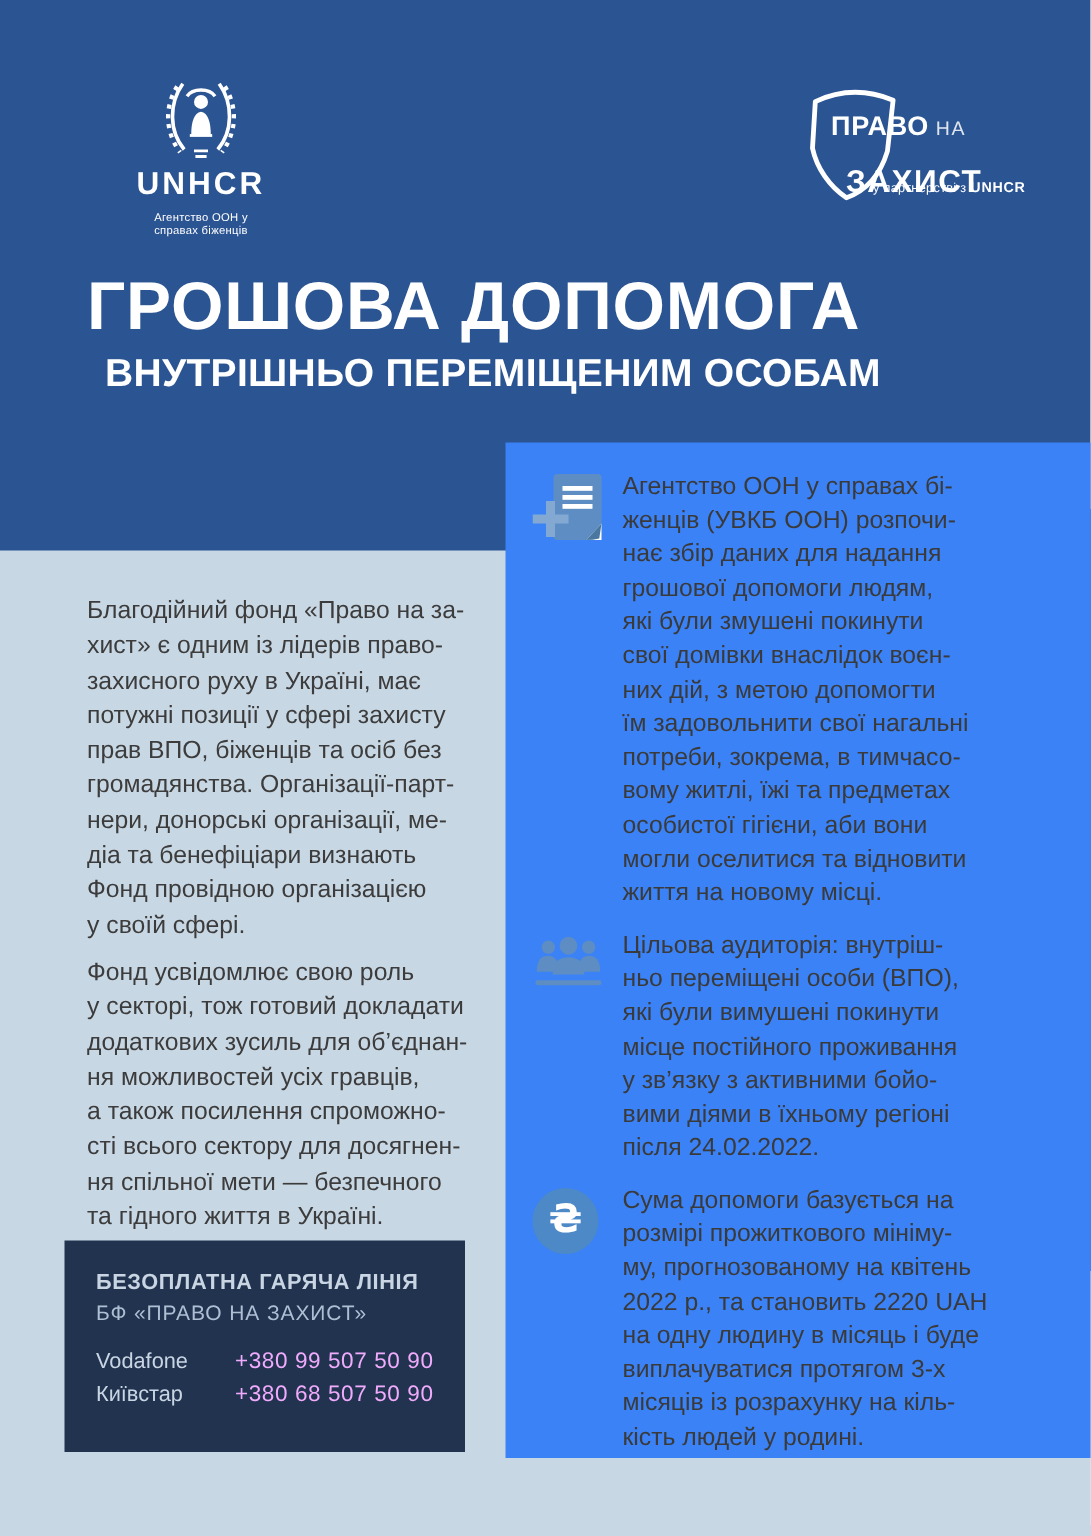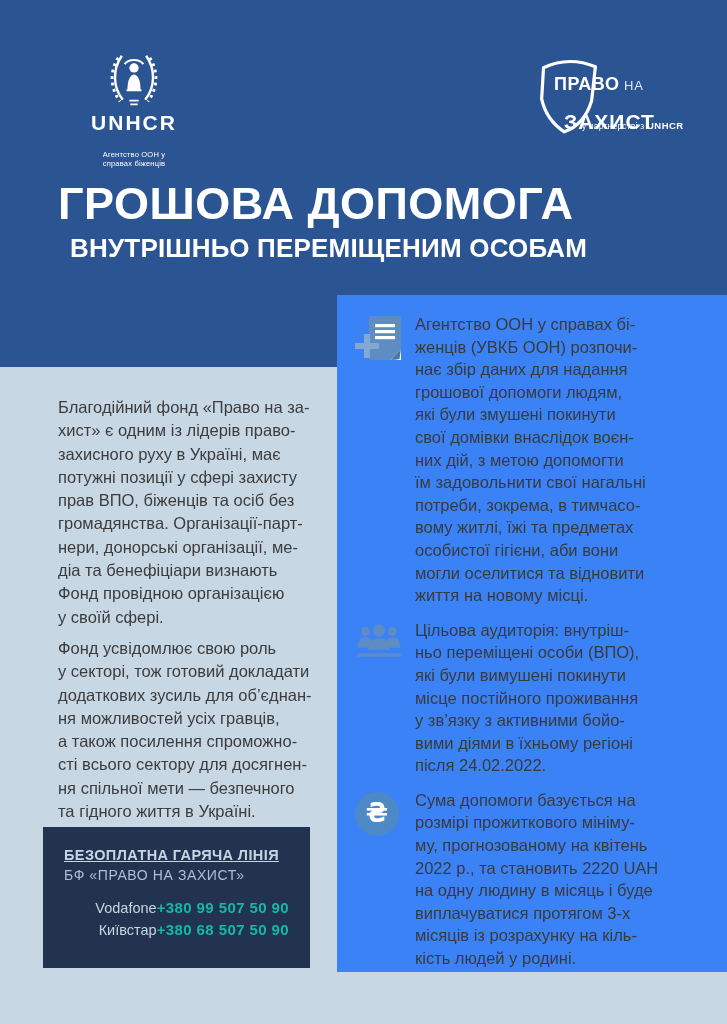--- a/index.html
+++ b/index.html
@@ -7,45 +7,45 @@
     position:relative;width:727px;height:1024px;overflow:hidden;
     background:#c8d7e4;font-family:"Liberation Sans",sans-serif;
     -webkit-font-smoothing:antialiased;
   }
   
   .header-band{position:absolute;left:0;top:0;width:727px;height:367px;background:#2b5492;}
   
   .unhcr-logo{position:absolute;left:86px;top:52px;width:96px;text-align:center;color:#fff;}
   .unhcr-logo .emblem{display:block;margin:0 auto 2px auto;}
   .unhcr-name{font-size:21px;font-weight:bold;letter-spacing:2px;line-height:22px;}
-  .unhcr-tagline{font-size:7.5px;line-height:9px;white-space:pre-line;margin-top:16px;letter-spacing:.2px;}
+  .unhcr-tagline{font-size:7.5px;line-height:9px;white-space:pre-line;margin-top:6px;letter-spacing:.2px;}
   
   .r2p-logo{position:absolute;left:536px;top:54px;width:150px;height:86px;color:#fff;}
   .r2p-logo svg{position:absolute;left:0;top:2px;}
   .r2p-line1{position:absolute;left:18px;top:20px;white-space:nowrap;}
   .r2p-line1 .b{font-size:18px;font-weight:bold;letter-spacing:.5px;}
   .r2p-line1 .l{font-size:13px;font-weight:normal;opacity:.85;letter-spacing:1px;}
   .r2p-line2{position:absolute;left:28px;top:56px;font-size:21px;font-weight:bold;letter-spacing:1px;white-space:nowrap;}
   .r2p-line3{position:absolute;left:46px;top:66px;font-size:8.5px;white-space:nowrap;letter-spacing:.2px;}
   .r2p-line3 .partner{font-weight:bold;font-size:9.5px;letter-spacing:.5px;}
   
   .page-title{position:absolute;left:58px;top:178px;color:#fff;font-size:45px;font-weight:bold;letter-spacing:.5px;white-space:nowrap;}
   .page-subtitle{position:absolute;left:70px;top:233px;color:#fff;font-size:26px;font-weight:bold;letter-spacing:.2px;white-space:nowrap;}
   
   .para{position:absolute;left:58px;width:256px;color:#3c3c3c;font-size:16.5px;line-height:23.3px;white-space:pre-line;}
   .para-1{top:396px;}
   .para-2{top:637px;}
   
   .hotline{position:absolute;left:43px;top:827px;width:267px;height:141px;background:#21334f;box-sizing:border-box;padding:19px 21px 0 21px;}
-  .hotline-title{color:#c9d5e3;font-size:14.5px;font-weight:bold;letter-spacing:.4px;line-height:18px;text-decoration:underline;}
+  .hotline-title{color:#c9d5e3;font-size:14.5px;font-weight:bold;letter-spacing:.4px;line-height:18px;}
   .hotline-subtitle{color:#aebfd4;font-size:14px;letter-spacing:.6px;line-height:18px;margin-top:2px;}
   .hotline-rows{margin-top:13px;}
-  .hotline-row{display:flex;justify-content:flex-end;align-items:baseline;line-height:21px;}
+  .hotline-row{display:flex;justify-content:space-between;align-items:baseline;line-height:21px;}
   .hotline-operator{color:#c9d5e3;font-size:14.5px;}
-  .hotline-phone{color:#14b8a6;font-size:15px;font-weight:bold;letter-spacing:.4px;}
+  .hotline-phone{color:#f0abfc;font-size:15px;font-weight:normal;letter-spacing:.4px;}
   
   .info-card{position:absolute;left:337px;top:295px;width:407px;height:677px;background:#3b82f6;box-sizing:border-box;padding:18px 20px 0 18px;}
   .card-section{display:flex;margin-bottom:12px;}
   .icon-col{width:60px;flex:0 0 60px;padding-top:3px;}
   .section-text{flex:1;color:#3a3a3a;font-size:16.5px;line-height:22.6px;white-space:pre-line;}
   .hryvnia-circle{width:44px;height:44px;border-radius:50%;background:#4d89c6;display:flex;align-items:center;justify-content:center;}
   .hryvnia-glyph{color:#fff;font-size:26px;font-weight:bold;font-family:"DejaVu Sans",sans-serif;line-height:1;transform:translateY(-1px);}
 </style>
 </head>
 <body>

